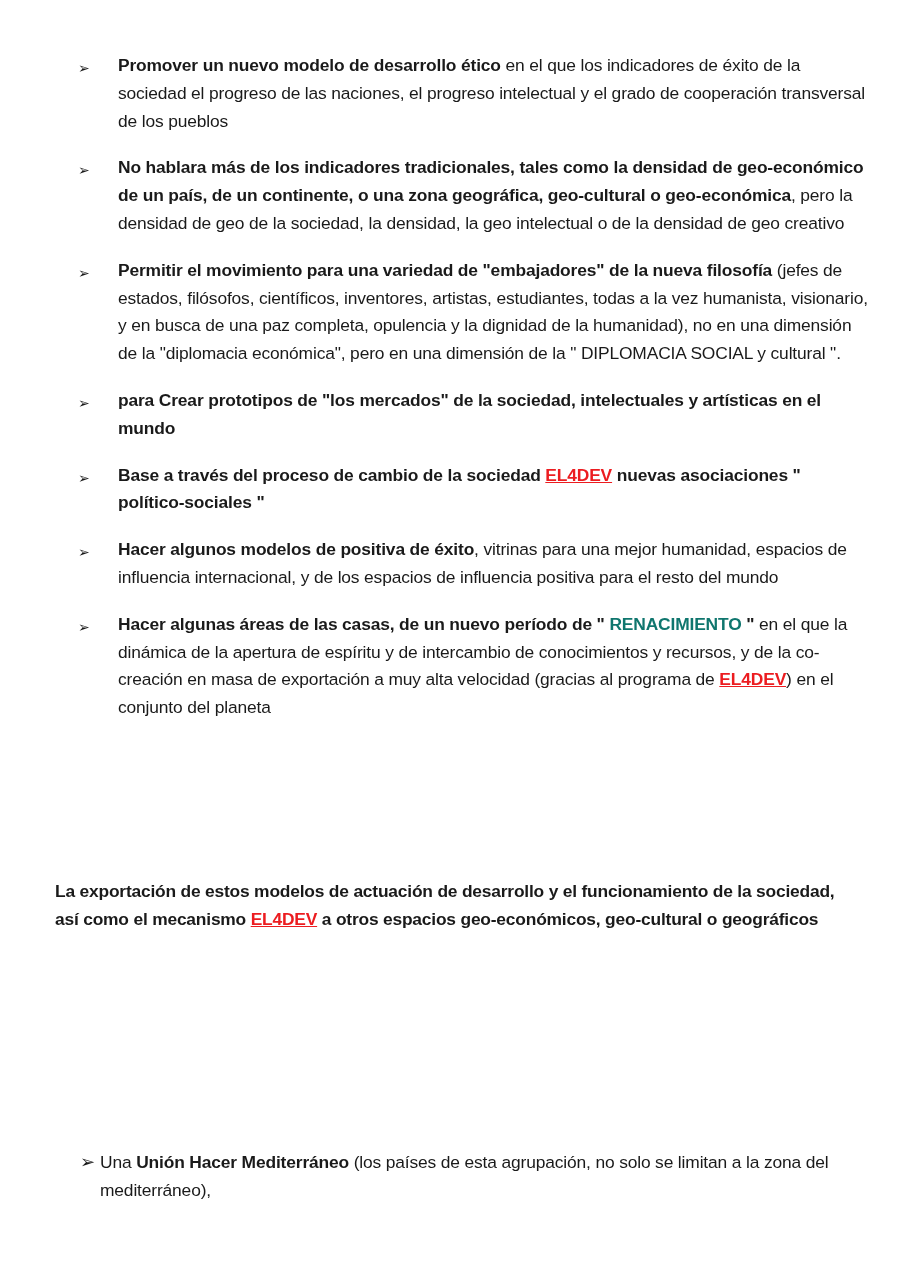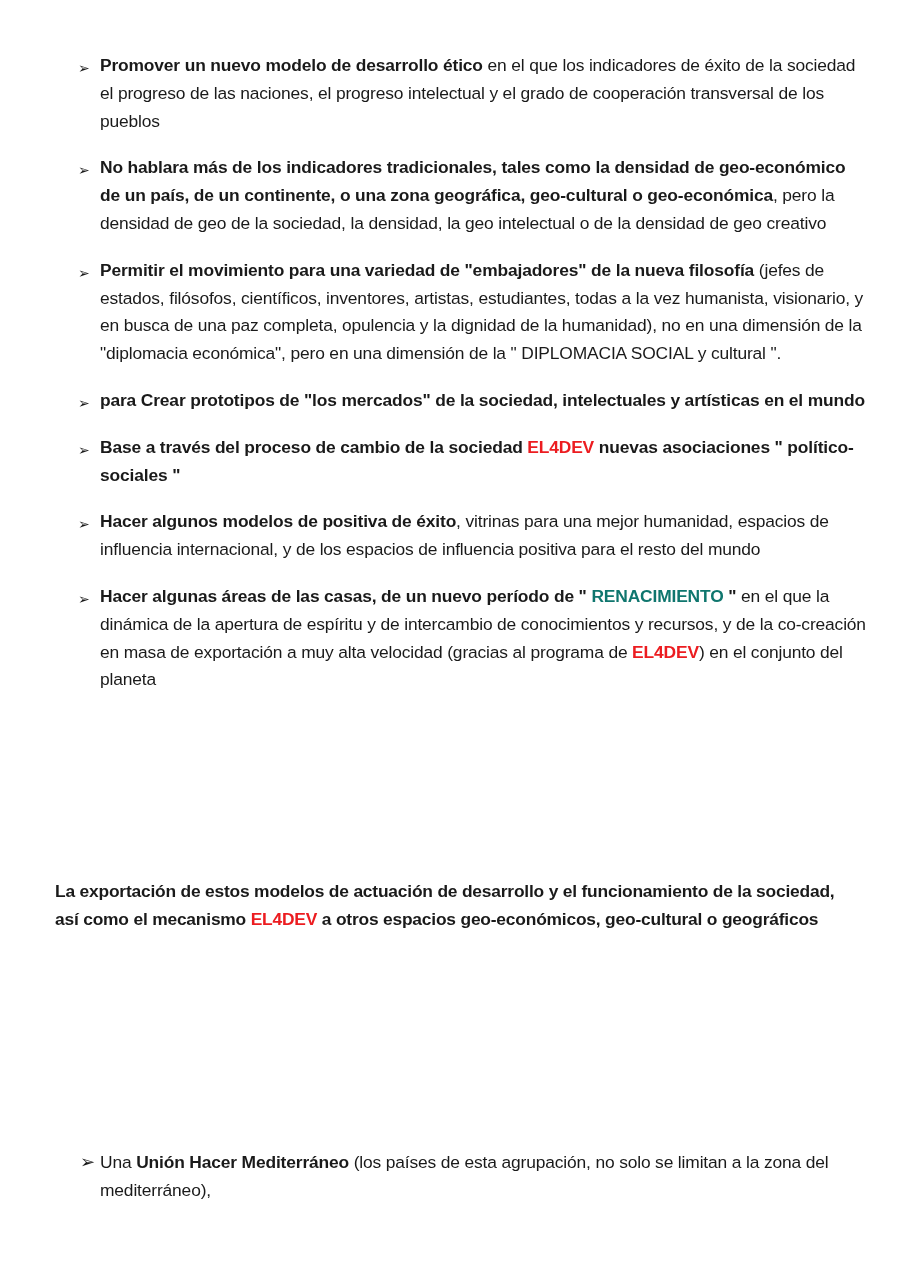--- a/index.html
+++ b/index.html
@@ -46,30 +46,31 @@
     left: 0;
     top: 3px;
     font-size: 14px;
     line-height: 27.8px;
     color: #1a1a1a;
   }
 
   .bullet-item .body {
     display: block;
     text-indent: 0;
+    margin-left: 18px;
   }
 
   
   .bullet-item .body {
     padding-left: 0;
   }
 
   b, .b { font-weight: bold; }
 
-  .red   { color: #EC1C20; font-weight: bold; }
+  .red   { color: #EC1C20; font-weight: bold; text-decoration: underline; }
   .orange{ color: #0f766e; font-weight: bold; }
 
   
   .bold-para {
     position: absolute;
     left: 55px;
     top: 877px;
     width: 800px;
     font-size: 17.4px;
     line-height: 28px;

